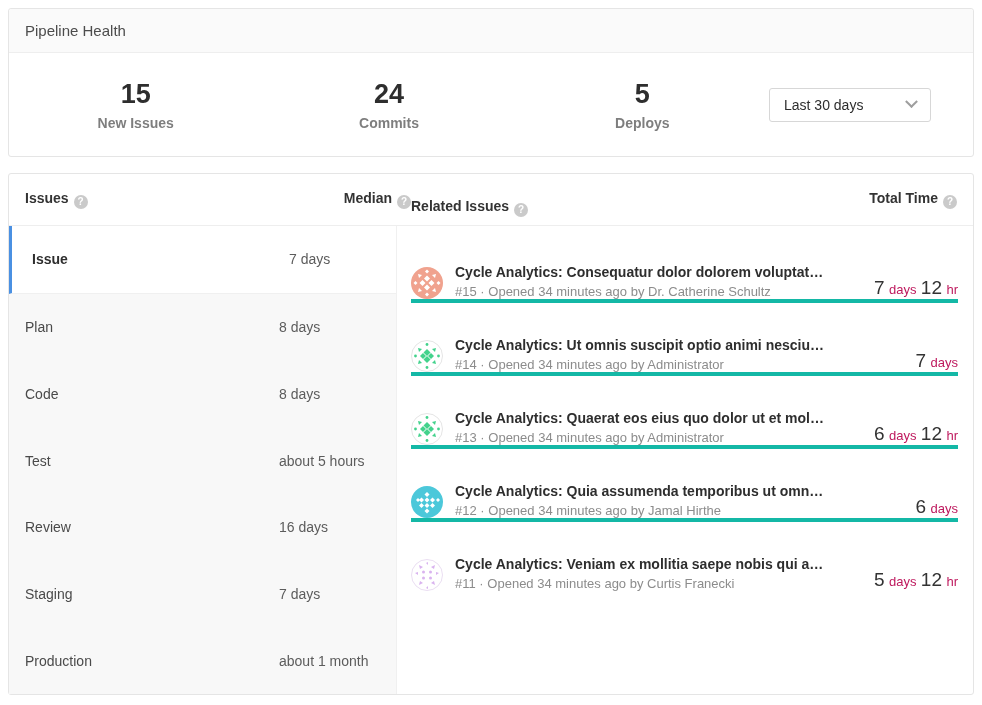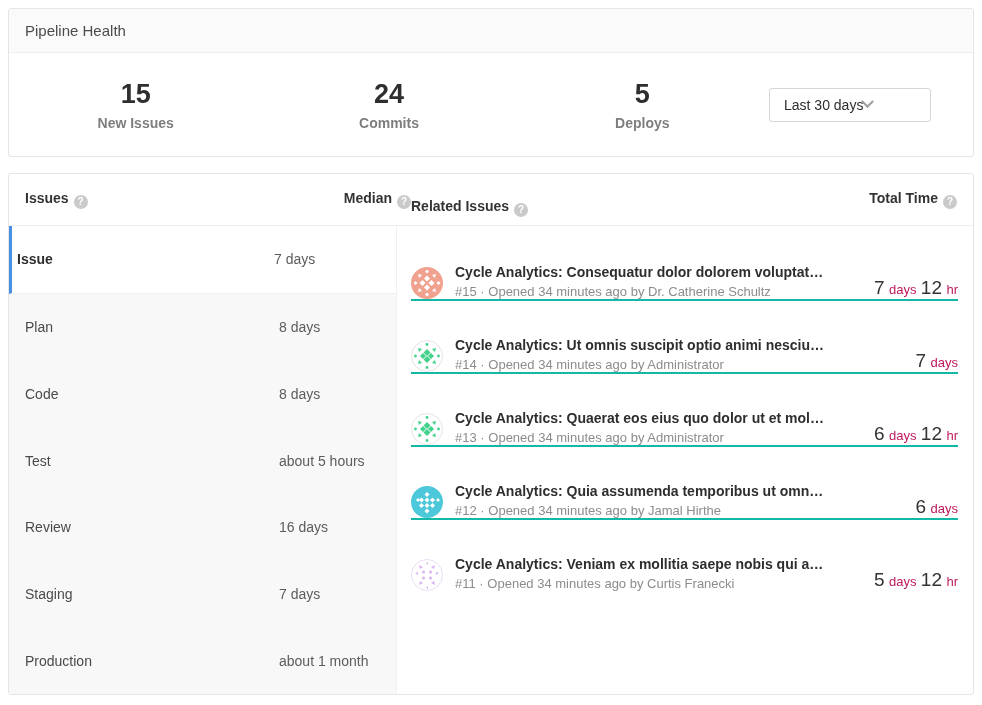--- a/index.html
+++ b/index.html
@@ -30,21 +30,21 @@
     display: flex; align-items: center;
   }
   .ph-stats { flex: 1; display: flex; font-weight: bold; }
   .stat { flex: 1; text-align: center; }
   .stat-value { font-size: 27px; color: #2e2e2e; line-height: 1.2; }
   .stat-label { font-size: 14px; color: #7e7e7e; margin-top: 4px; }
   .date-select {
     width: 162px; height: 34px;
     border: 1px solid #d7d7d7; border-radius: 3px;
     background: #fff;
-    display: flex; align-items: center; 
+    display: flex; align-items: center; justify-content: space-between;
     padding: 0 14px;
     margin-right: 42px;
     font-size: 14px; color: #2e2e2e;
     cursor: pointer;
   }
   .chevron {
     width: 9px; height: 9px;
     border-right: 2px solid #9e9e9e;
     border-bottom: 2px solid #9e9e9e;
     transform: rotate(45deg) translate(-2px,-2px);
@@ -83,37 +83,37 @@
     display: flex; align-items: center;
     padding: 0 16px;
     background: #f8f8f8;
     font-size: 14px;
     cursor: pointer;
   }
   .stage-row.selected {
     background: #fff;
     border-left: 3px solid #4a90e2;
     border-bottom: 1px solid #f0f0f0;
-    padding-left: 5px;
+    padding-left: 20px;
   }
   .stage-row.selected .stage-name { font-weight: bold; color: #2e2e2e; }
   .stage-name { width: 254px; color: #4a4a4a; }
   .stage-row.selected .stage-name { width: 257px; }
   .stage-median { color: #5c5c5c; }
   .issues-col { flex: 1; display: flex; flex-direction: column; padding: 0 15px 0 14px; }
   .stage-desc {
     height: 47px;
     display: flex; align-items: center;
     font-size: 14px; color: #5c5c5c;
   }
   .issue-item {
     height: 73px;
     display: flex; align-items: flex-end;
   }
-  .issue-item + .issue-item { border-top: 2px solid #14b8a6; }
+  .issue-item + .issue-item { border-top: 4px solid #14b8a6; }
   .avatar { width: 32px; height: 32px; flex: 0 0 32px; border-radius: 50%; cursor: pointer; }
   .avatar svg { display: block; }
   .issue-text { flex: 1; min-width: 0; margin-left: 12px; padding-right: 10px; }
   .issue-title {
     font-size: 14px; font-weight: bold; color: #2e2e2e;
     white-space: nowrap; overflow: hidden; text-overflow: ellipsis;
     cursor: pointer;
   }
   .issue-meta { font-size: 13px; color: #8c8c8c; margin-top: 4px; white-space: nowrap; }
   .issue-meta .author { cursor: pointer; }

